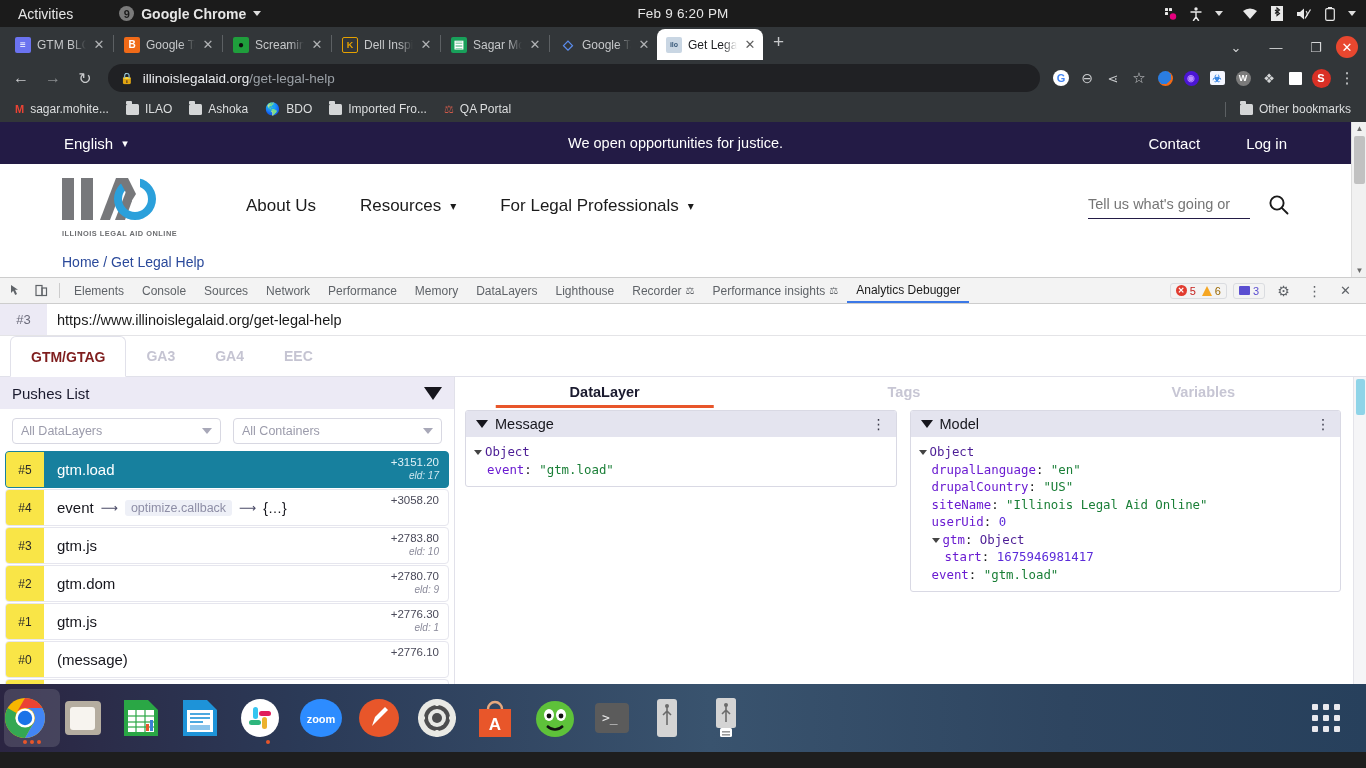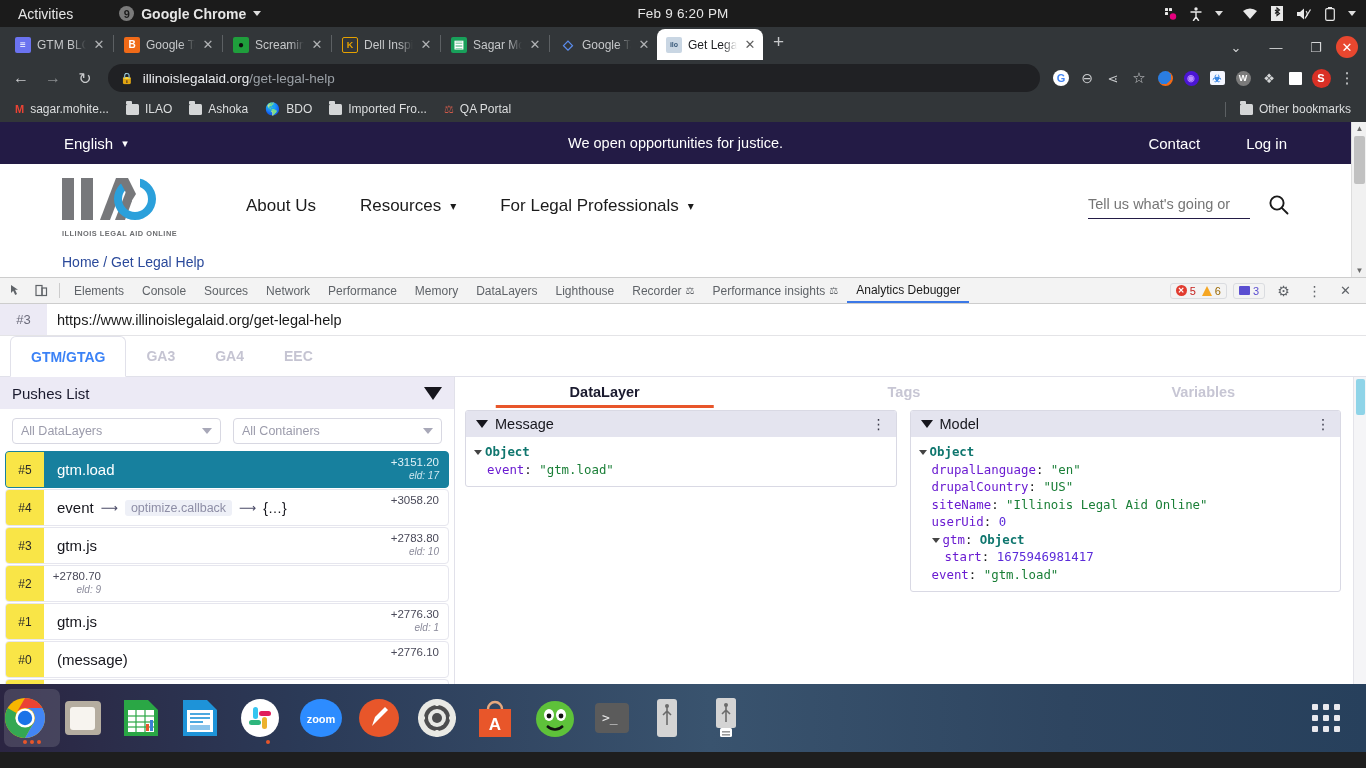--- a/index.html
+++ b/index.html
@@ -99,21 +99,21 @@
   .dt-badge { display:flex; align-items:center; gap:3px; font-size:11px; padding:1px 5px; border-radius:3px; border:1px solid #dadce0;}
   .dot-err { width:11px;height:11px;border-radius:50%;background:#e13b2f;color:#fff;font-size:8px;display:flex;align-items:center;justify-content:center;font-weight:700;}
   .tri-warn { width:0;height:0;border-left:5.5px solid transparent;border-right:5.5px solid transparent;border-bottom:10px solid #f5a623;}
   .sq-msg { width:11px;height:9px;background:#5a4ed1;border-radius:1px;}
 
   .dt-urlrow { height:32px; background:#fff; display:flex; align-items:center; border-bottom:1px solid #e4e4e7;}
   .dt-pushidx { width:47px; text-align:center; color:#6a6a7a; font-size:13px; background:#eceaf5; height:100%; display:flex;align-items:center;justify-content:center;}
   .dt-url { padding-left:10px; font-size:14.5px; color:#1a1a1a;}
   .ad-tabs { height:41px; display:flex; align-items:stretch; border-bottom:1px solid #e1e1ea; background:#fff; padding-left:10px;}
   .ad-tab { display:flex; align-items:center; padding:0 20px; font-size:14px; color:#c5c4d2; font-weight:700;}
-  .ad-tab.active { color:#3b82f6; border:1px solid #e1e1ea; border-bottom:1px solid #fff; border-radius:6px 6px 0 0; margin-bottom:-1px; background:#fff;}
+  .ad-tab.active { color:#7f1d1d; border:1px solid #e1e1ea; border-bottom:1px solid #fff; border-radius:6px 6px 0 0; margin-bottom:-1px; background:#fff;}
 
   .ad-body { flex:1; display:flex; min-height:0; }
   .pushes { width:455px; border-right:1px solid #e1e1ea; display:flex; flex-direction:column; min-height:0;}
   .pushes-hdr { height:32px; background:#eceaf5; display:flex; align-items:center; padding:0 12px; font-size:15px; color:#1a1a2e;}
   .funnel { margin-left:auto; width:0;height:0;border-left:9px solid transparent;border-right:9px solid transparent;border-top:13px solid #16161d;}
   .filters { display:flex; gap:12px; padding:9px 12px 7px 12px; }
   .sel { flex:1; height:26px; border:1px solid #d8d8e2; border-radius:4px; display:flex; align-items:center; padding:0 8px; font-size:12.5px; color:#9b9bab; background:#fff;}
   .sel .carr { margin-left:auto; width:0;height:0;border-left:5px solid transparent;border-right:5px solid transparent;border-top:6px solid #a8a8b8;}
   .push-list { flex:1; overflow:hidden; padding:0 5px 0 5px;}
   .push-row { display:flex; align-items:stretch; height:37px; margin-bottom:1px; border:1px solid #e6e6ee; border-radius:4px; overflow:hidden; background:#fff;}
@@ -136,21 +136,21 @@
   .panes { flex:1; display:flex; gap:13px; padding:2px 12px 0 10px; min-height:0;}
   .pane { flex:1; border:1px solid #d9d9e4; border-radius:3px; background:#fff; align-self:flex-start; max-height:100%; overflow:hidden;}
   .pane-hdr { height:26px; background:#e4e4ef; display:flex; align-items:center; padding:0 10px; font-size:14.5px; color:#16161d; gap:7px;}
   .tri-open { width:0;height:0;border-left:6px solid transparent;border-right:6px solid transparent;border-top:8px solid #16161d;}
   .kebab { margin-left:auto; color:#3a3a4a; font-size:14px; letter-spacing:0; line-height:.6;}
   .pane-body { padding:6px 8px 8px 8px; font-family:"DejaVu Sans Mono", monospace; font-size:12.4px; line-height:17.5px; color:#1a1a1a;}
   .tri-sm { display:inline-block; width:0;height:0;border-left:4px solid transparent;border-right:4px solid transparent;border-top:5px solid #444; vertical-align:middle; margin-right:3px;}
   .k { color:#6a1bd1; }
   .s { color:#1a7f37; }
   .n { color:#5b2bd9; }
-  .obj { color:#0f766e;font-weight:bold; }
+  .obj { color:#4c1d95; }
   .ind1 { padding-left:13px; }
   .ind2 { padding-left:26px; }
 
   .dt-scroll { width:13px; background:#f5f5f7; border-left:1px solid #e4e4ea; position:relative;}
   .dt-scroll .th { position:absolute; top:2px; left:2px; width:9px; height:36px; background:#8fd4e8; border-radius:2px;}
 
   
   .dock {
     height:68px; background:linear-gradient(90deg,#2b2542 0%,#2b3a57 22%,#39536e 52%,#2e4560 78%,#27405c 100%);
     display:flex; align-items:center; padding:0 4px; gap:3px; position:relative;
@@ -522,20 +522,21 @@
             <span class="push-num">#3</span>
             <span class="push-name">gtm.js</span>
             <span class="push-time">
               <div>+2783.80</div>
               <div class="eld">eld: 10</div>
             </span>
           </div>
 
           <div class="push-row">
             <span class="push-num">#2</span>
+            <span class="push-name">gtm.dom</span>
             <span class="push-time">
               <div>+2780.70</div>
               <div class="eld">eld: 9</div>
             </span>
           </div>
 
           <div class="push-row">
             <span class="push-num">#1</span>
             <span class="push-name">gtm.js</span>
             <span class="push-time">

